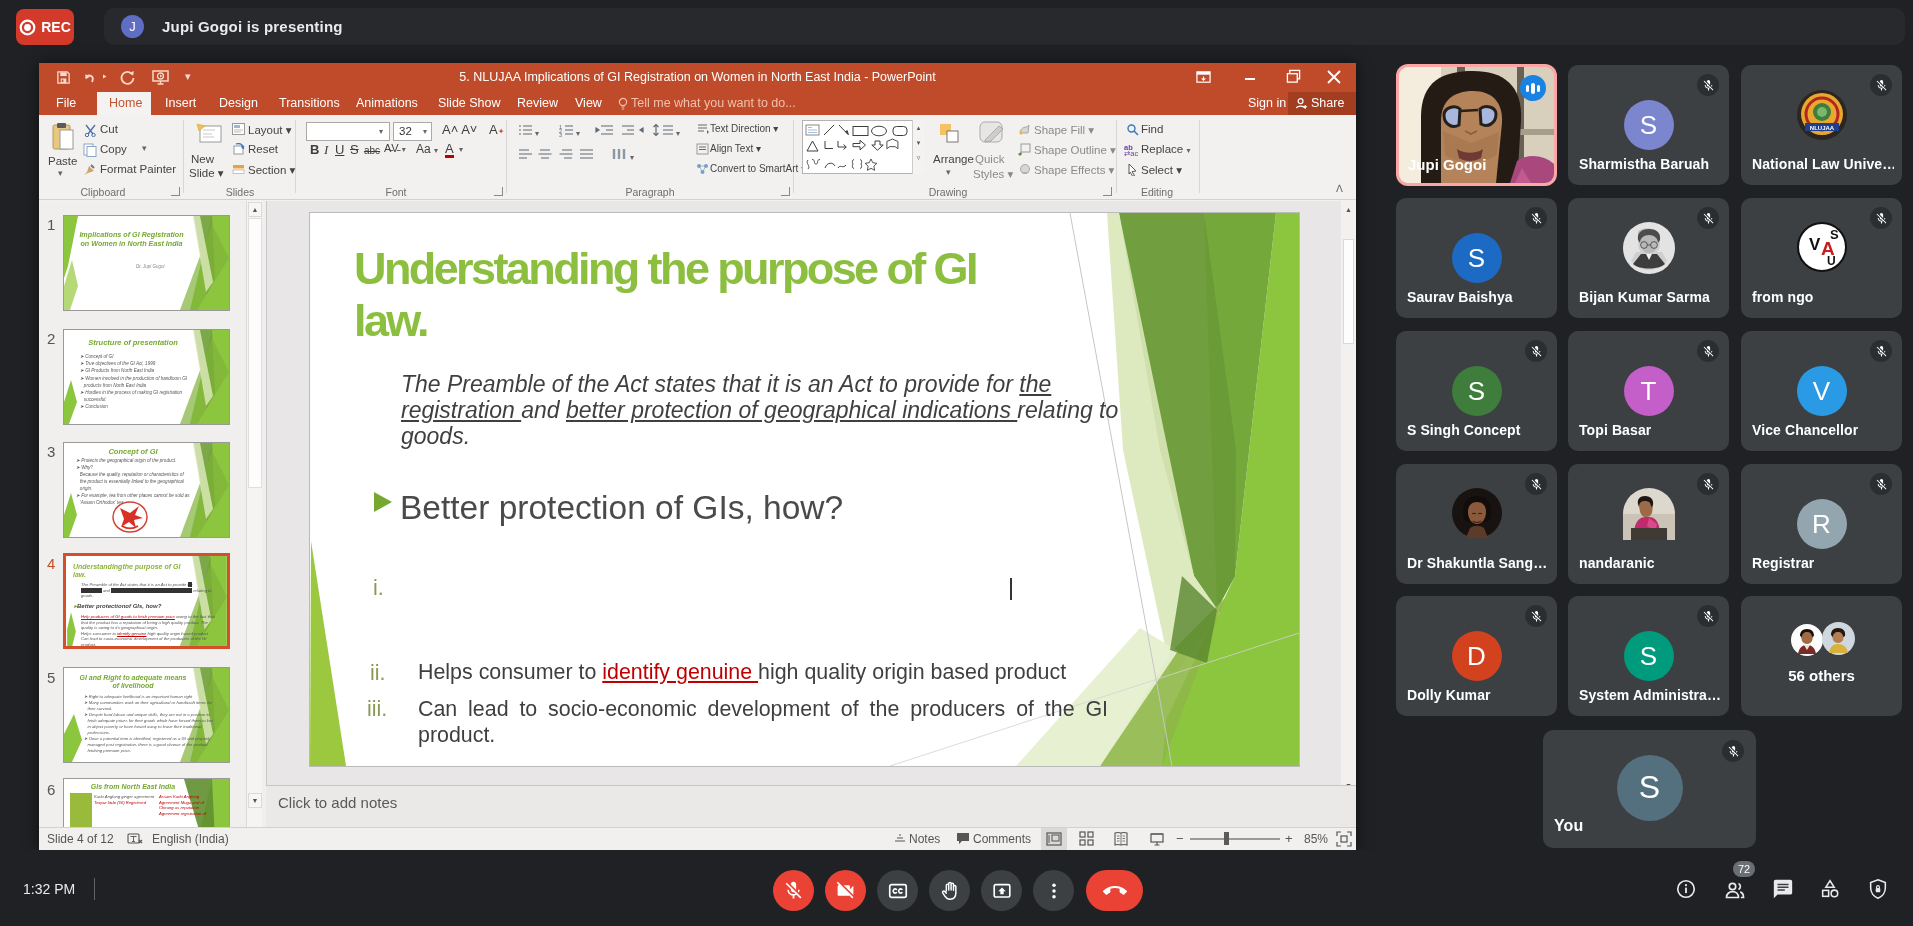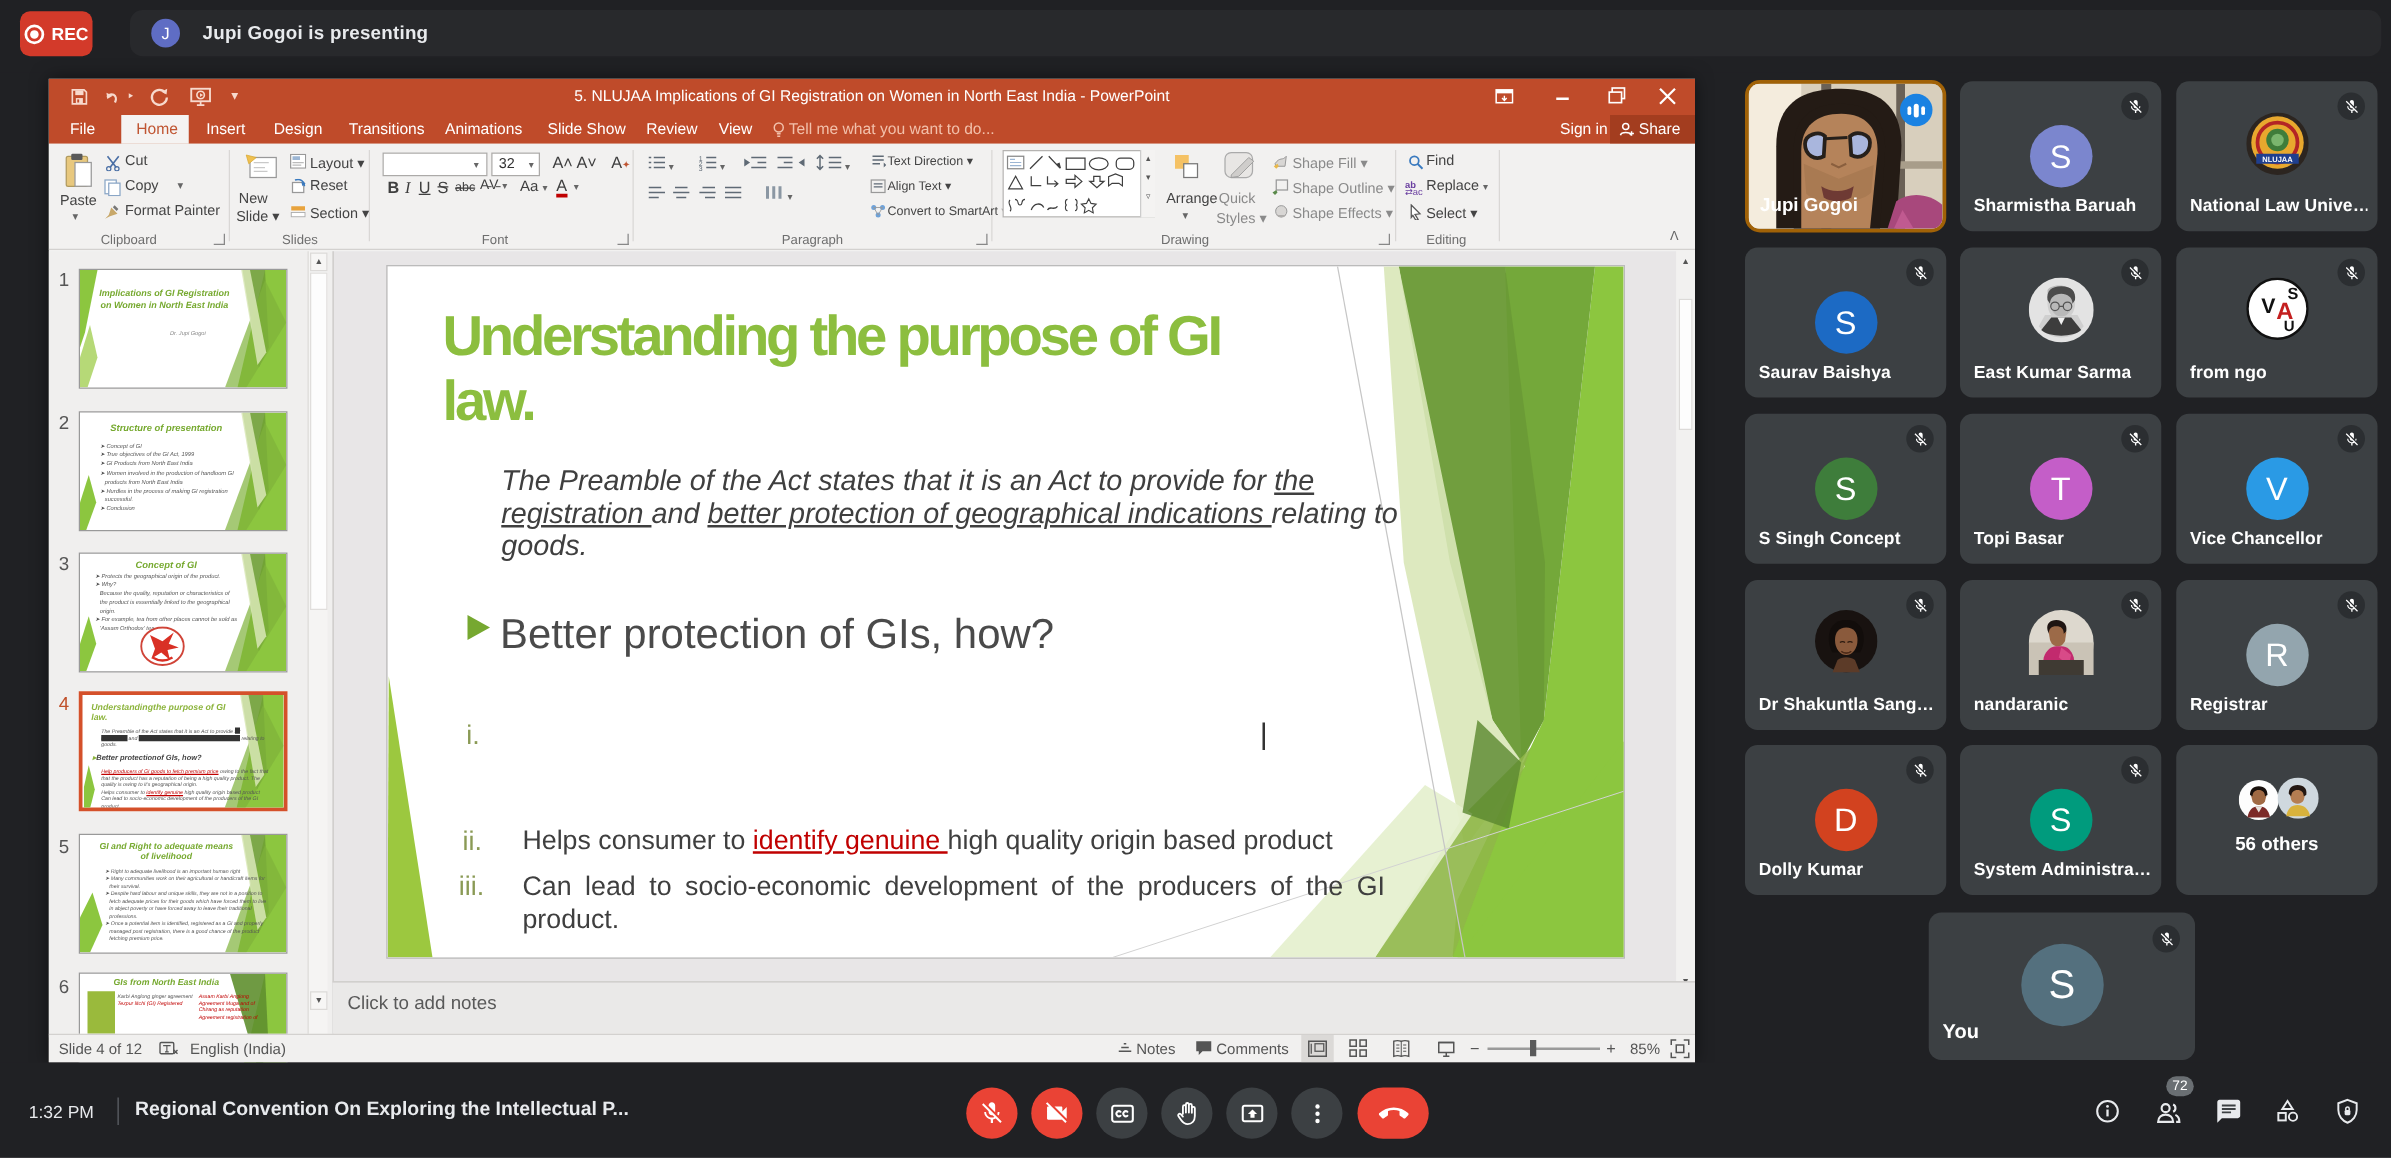--- a/index.html
+++ b/index.html
@@ -511,21 +511,21 @@
     <svg class="abs" style="left:1297px;top:3px" width="16" height="16" viewBox="0 0 16 16">
         <g fill="none" stroke="#555" stroke-width="1.2">
           <path d="M1 5V1h4M11 1h4v4M15 11v4h-4M5 15H1v-4"></path>
           <rect x="5" y="5" width="6" height="6"></rect>
         </g>
       </svg>
   </div>
 </div>
 <div id="tiles">
 
-  <div class="abs" style="left:1396px;top:64px;width:161px;height:122px;background:#a16207;border-radius:12px;padding:3px">
+  <div class="abs" style="left:1396px;top:64px;width:161px;height:122px;background:#fca5a5;border-radius:12px;padding:3px">
     <div style="position:relative;width:155px;height:116px;border-radius:9px;overflow:hidden;background:#c9bfae">
       <svg width="155" height="116" viewBox="0 0 155 116">
         <rect x="0" y="0" width="155" height="116" fill="#d8cfbd"></rect>
         <rect x="0" y="0" width="42" height="116" fill="#f4ecdd"></rect>
         <rect x="58" y="0" width="8" height="116" fill="#6a6156"></rect>
         <rect x="118" y="0" width="7" height="116" fill="#6a6156"></rect>
         <rect x="66" y="62" width="89" height="6" fill="#a89d8a"></rect>
         <path d="M22 116V50C22 14 44 4 74 4c30 0 50 14 48 50l-4 62z" fill="#241b15"></path>
         <path d="M36 116V52c0-24 14-36 38-36s36 14 35 38l-4 62z" fill="#241b15"></path>
         <path d="M42 116V54c0-20 12-30 32-30s30 12 29 32l-6 60z" fill="#b5835a"></path>
@@ -591,21 +591,21 @@
         <circle cx="31" cy="23" r="3.4" fill="none" stroke="#555" stroke-width="1"></circle>
         <path d="M24.4 23h3.2" stroke="#555" stroke-width="1"></path>
         <path d="M10 42l8-10h16l8 10c-6 6-26 6-32 0z" fill="#3d3d3d"></path>
         <path d="M23 32h6l-3 6z" fill="#f0f0f0"></path>
       </svg>
     <div class="mute">
         <svg width="13" height="13" viewBox="0 0 24 24">
           <path fill="#fff" d="M19 11h-1.7c0 .74-.16 1.43-.43 2.05l1.23 1.23c.56-.98.9-2.09.9-3.28zm-4.02.17c0-.06.02-.11.02-.17V5c0-1.66-1.34-3-3-3S9 3.34 9 5v.18l5.98 5.99zM4.27 3L3 4.27l6.01 6.01V11c0 1.66 1.33 3 2.99 3 .22 0 .44-.03.65-.08l1.66 1.66c-.71.33-1.5.52-2.31.52-2.76 0-5.3-2.1-5.3-5.1H5c0 3.41 2.72 6.23 6 6.72V21h2v-3.28c.91-.13 1.77-.45 2.54-.9L19.73 21 21 19.73 4.27 3z"></path>
         </svg>
       </div>
-      <div class="tname">East Kumar Sarma</div>
+      <div class="tname">Bijan Kumar Sarma</div>
     </div>
   <div class="tile" style="left:1741px;top:198px">
     <svg class="abs" style="left:56px;top:24px" width="50" height="50" viewBox="0 0 50 50">
         <circle cx="25" cy="25" r="24" fill="#fff" stroke="#111" stroke-width="2"></circle>
         <text x="33" y="17" font-size="13" font-weight="bold" fill="#111">S</text>
         <text x="12" y="28" font-size="17" font-weight="bold" fill="#111">V</text>
         <text x="24" y="33" font-size="19" font-weight="bold" fill="#c41f1f">A</text>
         <text x="30" y="43" font-size="12" font-weight="bold" fill="#111">U</text>
       </svg>
     <div class="mute">
@@ -728,21 +728,20 @@
         <svg width="13" height="13" viewBox="0 0 24 24">
           <path fill="#fff" d="M19 11h-1.7c0 .74-.16 1.43-.43 2.05l1.23 1.23c.56-.98.9-2.09.9-3.28zm-4.02.17c0-.06.02-.11.02-.17V5c0-1.66-1.34-3-3-3S9 3.34 9 5v.18l5.98 5.99zM4.27 3L3 4.27l6.01 6.01V11c0 1.66 1.33 3 2.99 3 .22 0 .44-.03.65-.08l1.66 1.66c-.71.33-1.5.52-2.31.52-2.76 0-5.3-2.1-5.3-5.1H5c0 3.41 2.72 6.23 6 6.72V21h2v-3.28c.91-.13 1.77-.45 2.54-.9L19.73 21 21 19.73 4.27 3z"></path>
         </svg>
       </div>
       <div class="tname" style="font-size:16px">You</div>
     </div>
 </div>
 <div id="botbar">
   <div class="abs" style="left:23px;top:31px;color:#e8eaed;font-size:14px">1:32 PM</div>
   <div class="abs" style="left:94px;top:28px;width:1px;height:22px;background:#5f6368"></div>
-  <div class="abs" style="left:108px;top:29px;color:#e8eaed;font-size:15.5px;font-weight:bold">Regional Convention On Exploring the Intellectual P...</div>
   <div class="cbtn red" style="left:773px">
       <svg width="21" height="21" viewBox="0 0 24 24">
         <path fill="#fff" d="M19 11h-1.7c0 .74-.16 1.43-.43 2.05l1.23 1.23c.56-.98.9-2.09.9-3.28zm-4.02.17c0-.06.02-.11.02-.17V5c0-1.66-1.34-3-3-3S9 3.34 9 5v.18l5.98 5.99zM4.27 3L3 4.27l6.01 6.01V11c0 1.66 1.33 3 2.99 3 .22 0 .44-.03.65-.08l1.66 1.66c-.71.33-1.5.52-2.31.52-2.76 0-5.3-2.1-5.3-5.1H5c0 3.41 2.72 6.23 6 6.72V21h2v-3.28c.91-.13 1.77-.45 2.54-.9L19.73 21 21 19.73 4.27 3z"></path>
       </svg>
     </div>
   <div class="cbtn red" style="left:825px">
       <svg width="21" height="21" viewBox="0 0 24 24">
         <path fill="#fff" d="M21 6.5l-4 4V7c0-.55-.45-1-1-1H9.82L21 17.18V6.5zM3.27 2L2 3.27 4.73 6H4c-.55 0-1 .45-1 1v10c0 .55.45 1 1 1h12c.21 0 .39-.08.54-.18L19.73 21 21 19.73 3.27 2z"></path>
       </svg>
     </div>

